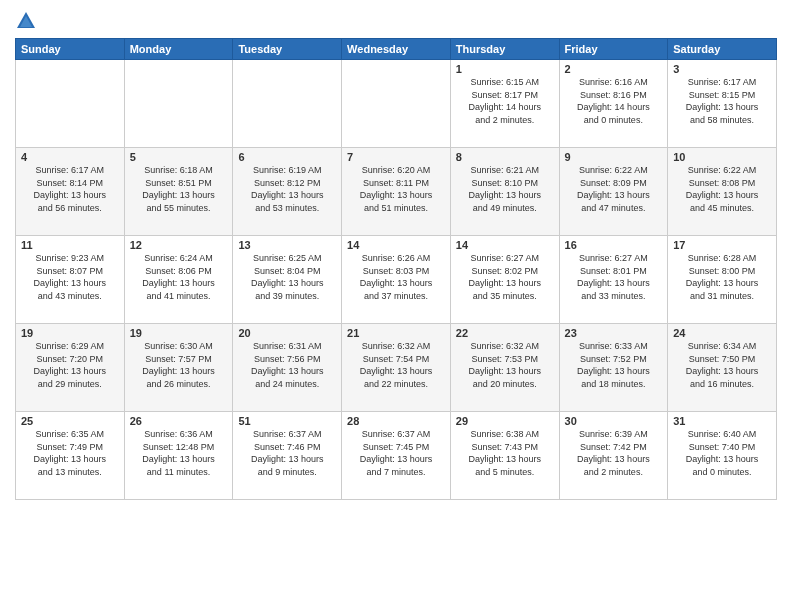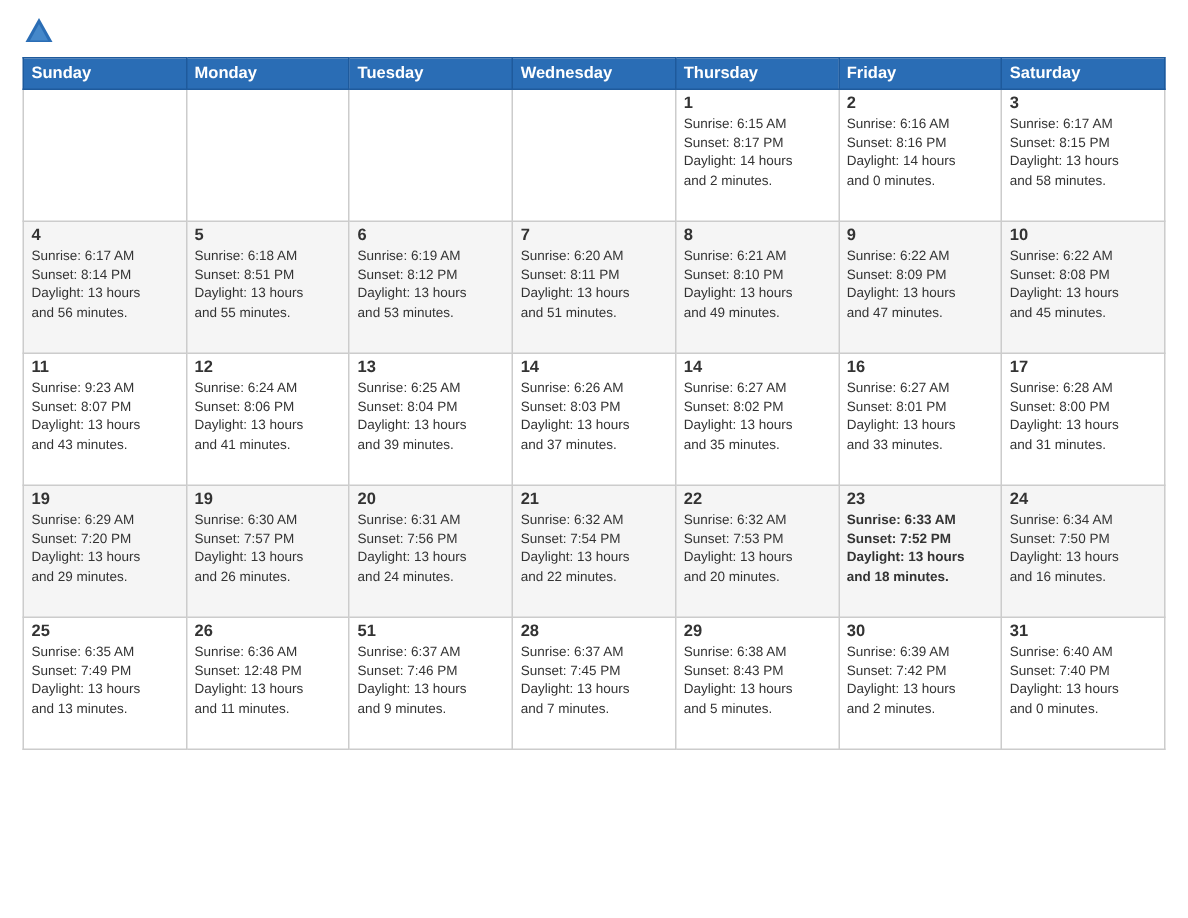--- a/index.html
+++ b/index.html
@@ -88,20 +88,21 @@
       font-size: 11px;
       font-weight: bold;
       display: block;
       margin-bottom: 1px;
       color: #333;
     }
     .day-info {
       font-size: 9px;
       line-height: 1.4;
       color: #333;
+      text-align: center;
     }
     .empty-cell {
       background: #fff !important;
     }
   </style>
 </head>
 <body>
 
 <div class="page">
   <div class="header">
@@ -294,21 +295,21 @@
           </td>
           <td>
             <span class="day-number">22</span>
             <div class="day-info" style="white-space: pre-line;">Sunrise: 6:32 AM
 Sunset: 7:53 PM
 Daylight: 13 hours
 and 20 minutes.</div>
           </td>
           <td>
             <span class="day-number">23</span>
-            <div class="day-info" style="white-space: pre-line; font-weight: bold;">Sunrise: 6:33 AM
+            <div class="day-info" style="white-space: pre-line;">Sunrise: 6:33 AM
 Sunset: 7:52 PM
 Daylight: 13 hours
 and 18 minutes.</div>
           </td>
           <td>
             <span class="day-number">24</span>
             <div class="day-info" style="white-space: pre-line;">Sunrise: 6:34 AM
 Sunset: 7:50 PM
 Daylight: 13 hours
 and 16 minutes.</div>
@@ -339,21 +340,21 @@
           <td>
             <span class="day-number">28</span>
             <div class="day-info" style="white-space: pre-line;">Sunrise: 6:37 AM
 Sunset: 7:45 PM
 Daylight: 13 hours
 and 7 minutes.</div>
           </td>
           <td>
             <span class="day-number">29</span>
             <div class="day-info" style="white-space: pre-line;">Sunrise: 6:38 AM
-Sunset: 8:43 PM
+Sunset: 7:43 PM
 Daylight: 13 hours
 and 5 minutes.</div>
           </td>
           <td>
             <span class="day-number">30</span>
             <div class="day-info" style="white-space: pre-line;">Sunrise: 6:39 AM
 Sunset: 7:42 PM
 Daylight: 13 hours
 and 2 minutes.</div>
           </td>

